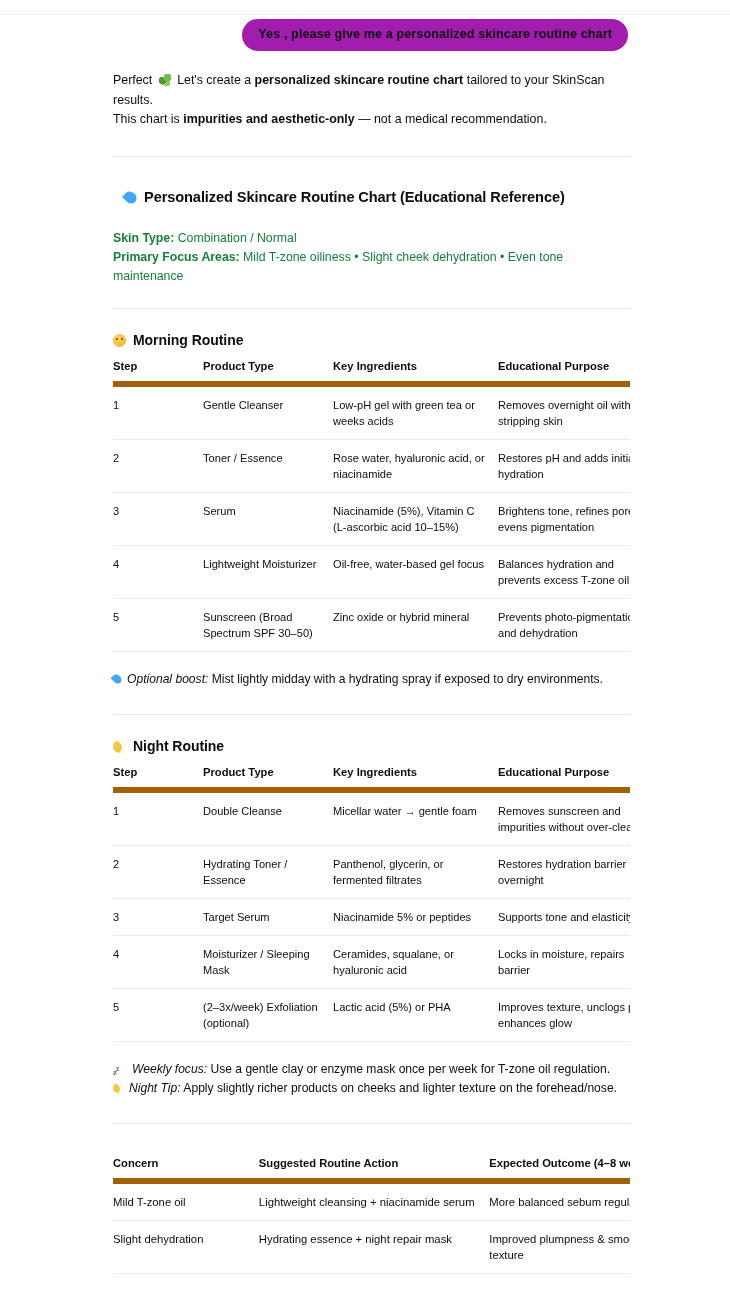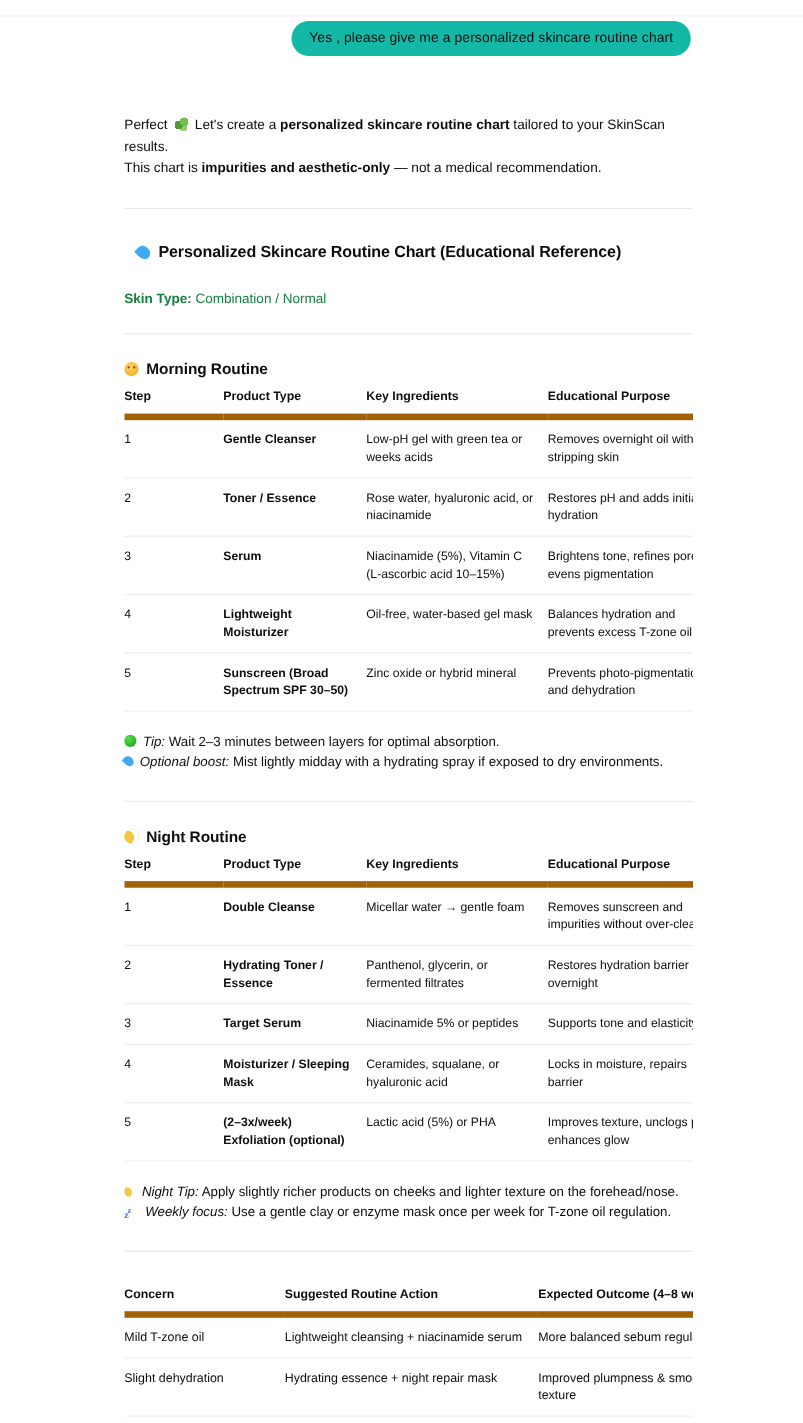--- a/index.html
+++ b/index.html
@@ -18,44 +18,45 @@
     background: #fff;
   }
 
   
   .user-row {
     display: flex;
     justify-content: flex-end;
     padding: 4px 102px 0 0;
   }
   .user-bubble {
-    background: #14b8a6;
+    background: #a21caf;
     color: #0d0d0d;
     border-radius: 18px;
     padding: 7px 16px 8px 16px;
     font-size: 12.6px;
     line-height: 17px;
     letter-spacing: .1px;
     max-width: 430px;
+    font-weight: bold;
   }
 
   
   .assistant {
     padding: 0 0 0 113px;
     width: 730px;
   }
   .col { width: 517px; }
 
   .para {
     font-size: 12.4px;
     line-height: 19.5px;
     color: #0d0d0d;
     margin: 0;
   }
-  .para.first { margin-top: 53px; }
+  .para.first { margin-top: 20px; }
   strong { font-weight: 700; }
   em { font-style: italic; }
 
   
   .ico {
     display: inline-block;
     vertical-align: -2px;
     position: relative;
   }
   .ico-droplet {
@@ -161,21 +162,21 @@
     line-height: 15px;
   }
   table.md td {
     text-align: left;
     padding: 10px 10px 10px 0;
     border-bottom: 1px solid #ececec;
     vertical-align: top;
     line-height: 16px;
   }
   table.md tr:last-child td { border-bottom: 1px solid #ececec; }
-  table.md td.b { font-weight: 700; }
+  table.md td.b { font-weight: 400; }
 
   
   .t-routine col.c1 { width: 90px; }
   .t-routine col.c2 { width: 130px; }
   .t-routine col.c3 { width: 165px; }
   .t-routine col.c4 { width: 171px; }
 
   
   .t-summary { width: 526px; }
   .t-summary col.c1 { width: 138px; }
@@ -212,20 +213,21 @@
     <p class="para"><span>This chart is </span><strong>impurities and aesthetic-only</strong><span> — not a medical recommendation.</span></p>
 
     <div class="sp-26"></div>
     <hr class="rule">
     <div class="sp-18"></div>
 
     <h2 class="doc-title"><span class="ico ico-droplet"></span><span>Personalized Skincare Routine Chart (Educational Reference)</span></h2>
 
     <div class="sp-10"></div>
     <p class="meta"><strong>Skin Type:</strong><span> Combination / Normal</span></p>
+    <p class="meta"><strong>Primary Focus Areas:</strong><span> Mild T-zone oiliness • Slight cheek dehydration • Even tone maintenance</span></p>
 
     <div class="sp-22"></div>
     <hr class="rule">
     <div class="sp-22"></div>
 
     <h3 class="sec"><span class="ico ico-sun"></span><span>Morning Routine</span></h3>
 
     <div class="sp-10"></div>
     <div class="table-wrap">
       <table class="md t-routine">
@@ -258,35 +260,34 @@
           </tr>
           <tr>
             <td>3</td>
             <td class="b">Serum</td>
             <td>Niacinamide (5%), Vitamin C (L-ascorbic acid 10–15%)</td>
             <td>Brightens tone, refines pores, evens pigmentation</td>
           </tr>
           <tr>
             <td>4</td>
             <td class="b">Lightweight Moisturizer</td>
-            <td>Oil-free, water-based gel mask</td>
+            <td>Oil-free, water-based gel focus</td>
             <td>Balances hydration and prevents excess T-zone oil</td>
           </tr>
           <tr>
             <td>5</td>
             <td class="b">Sunscreen (Broad Spectrum SPF 30–50)</td>
             <td>Zinc oxide or hybrid mineral</td>
             <td>Prevents photo-pigmentation and dehydration</td>
           </tr>
         </tbody>
       </table>
     </div>
 
     <div class="sp-18"></div>
-    <p class="tip"><span class="ico ico-green"></span><em>Tip:</em><span> Wait 2–3 minutes between layers for optimal absorption.</span></p>
     <p class="tip"><span class="ico ico-droplet sm"></span><em>Optional boost:</em><span> Mist lightly midday with a hydrating spray if exposed to dry environments.</span></p>
 
     <div class="sp-26"></div>
     <hr class="rule">
     <div class="sp-22"></div>
 
     <h3 class="sec"><span class="ico ico-moon"></span><span>Night Routine</span></h3>
 
     <div class="sp-10"></div>
     <div class="table-wrap">
@@ -334,22 +335,22 @@
             <td>5</td>
             <td class="b">(2–3x/week) Exfoliation (optional)</td>
             <td>Lactic acid (5%) or PHA</td>
             <td>Improves texture, unclogs pores, enhances glow</td>
           </tr>
         </tbody>
       </table>
     </div>
 
     <div class="sp-18"></div>
+    <p class="tip"><span class="ico ico-zzz">z<sup>z</sup></span><em>Weekly focus:</em><span> Use a gentle clay or enzyme mask once per week for T-zone oil regulation.</span></p>
     <p class="tip"><span class="ico ico-moon sm"></span><em>Night Tip:</em><span> Apply slightly richer products on cheeks and lighter texture on the forehead/nose.</span></p>
-    <p class="tip"><span class="ico ico-zzz">z<sup>z</sup></span><em>Weekly focus:</em><span> Use a gentle clay or enzyme mask once per week for T-zone oil regulation.</span></p>
 
     <div class="sp-26"></div>
     <hr class="rule">
     <div class="sp-22"></div>
 
 
     <div class="sp-10"></div>
     <div class="table-wrap">
       <table class="md t-summary">
         <colgroup>

